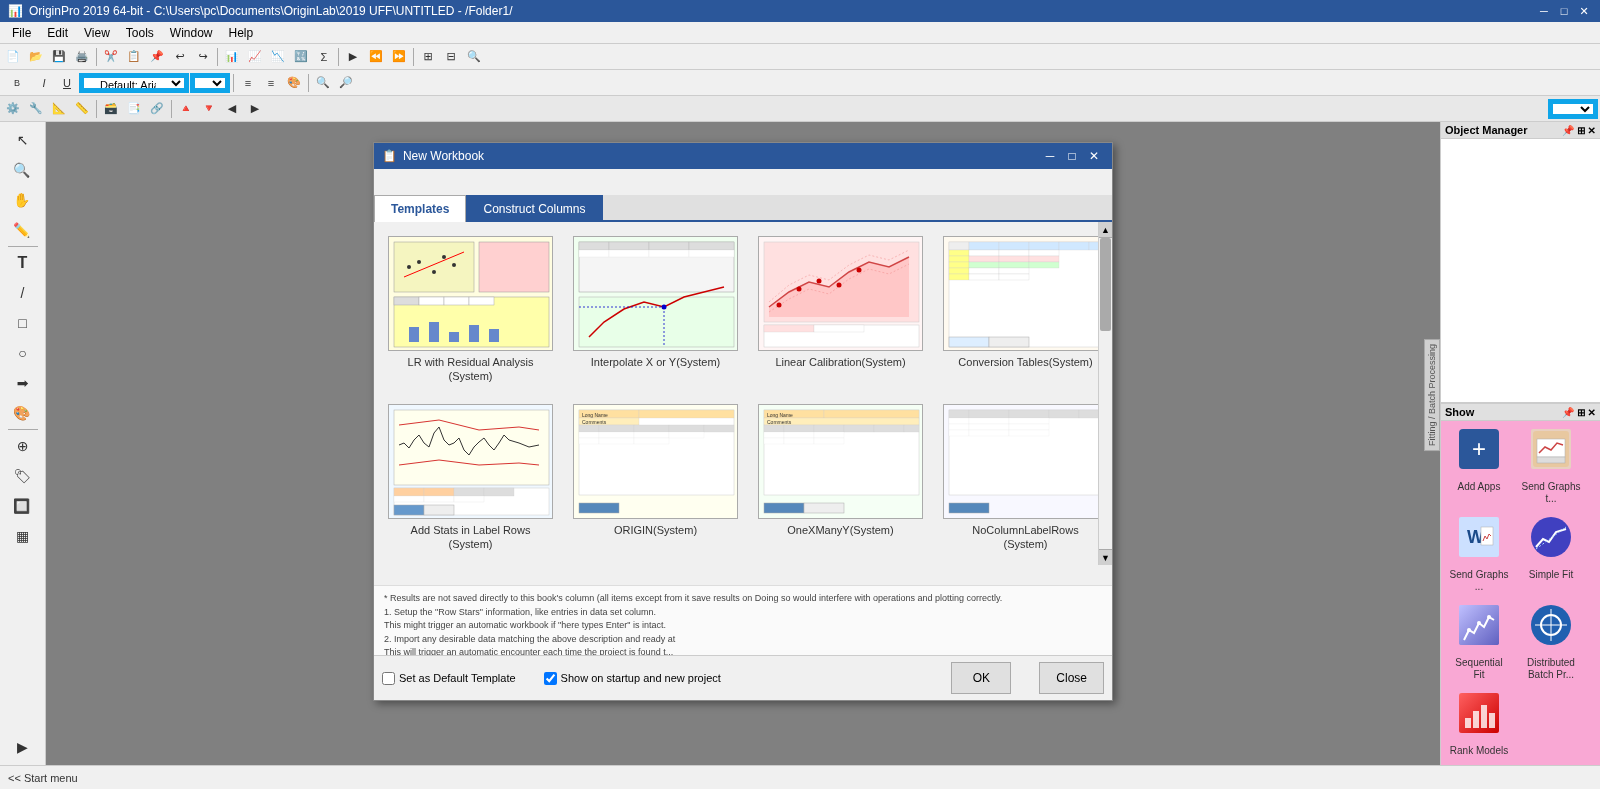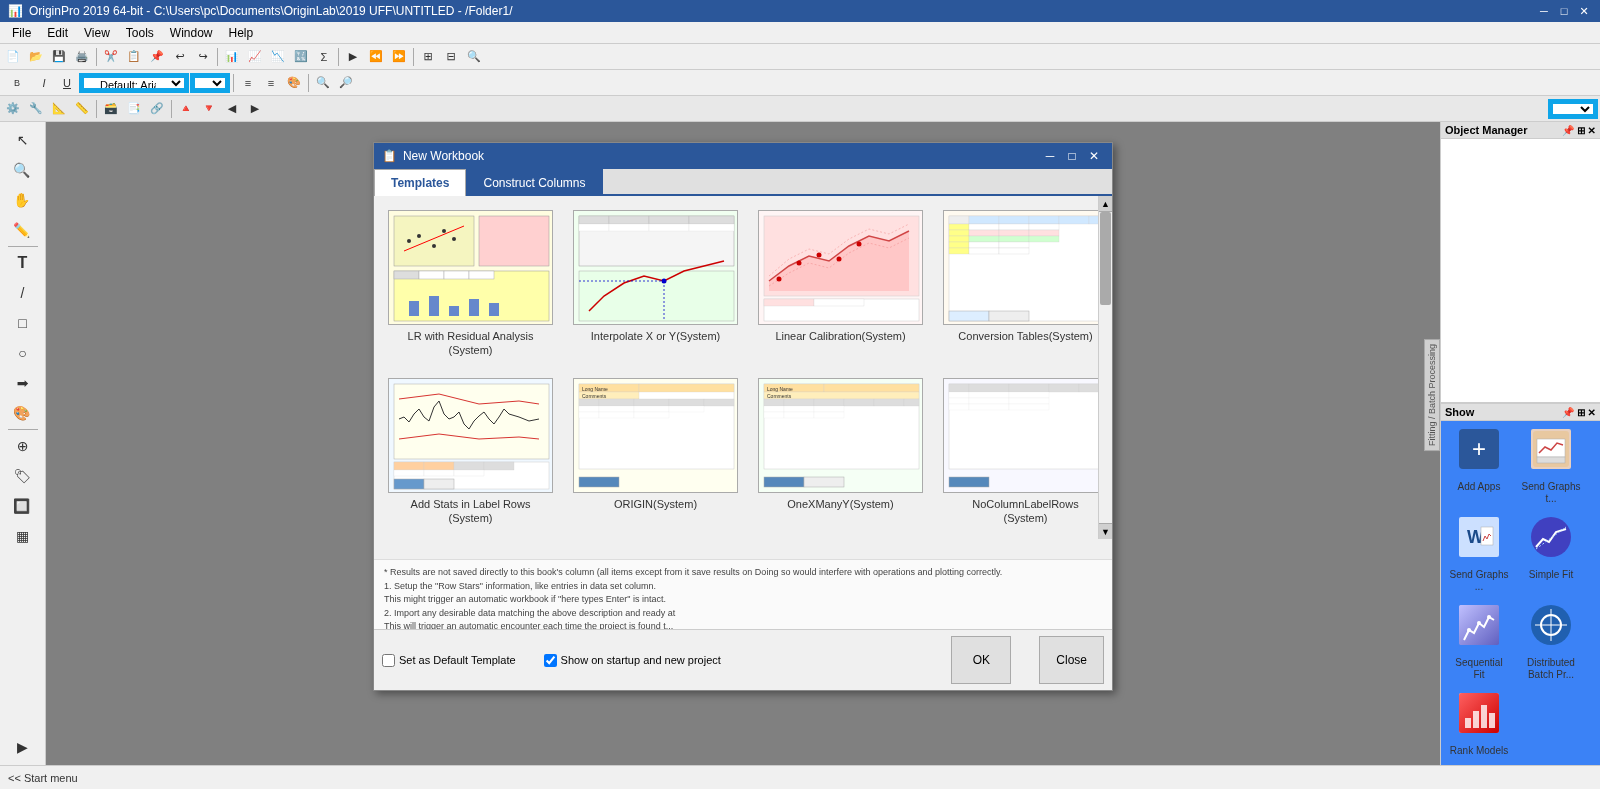--- a/index.html
+++ b/index.html
@@ -22,60 +22,60 @@
     .tb-dropdown { height: 20px; font-size: 11px; border: 5px solid #0ea5e9; background: white; padding: 0 12px; }
 
     
     #main-layout { display: flex; height: calc(789px - 22px - 22px - 26px - 26px - 26px - 24px); }
 
     
     #left-sidebar { width: 46px; background: #f0f0f0; border-right: 1px solid #ccc; display: flex; flex-direction: column; align-items: center; padding: 4px 0; gap: 2px; overflow: hidden; }
     .side-tool { width: 34px; height: 28px; background: transparent; border: 1px solid transparent; cursor: pointer; display: flex; align-items: center; justify-content: center; font-size: 14px; color: #333; }
 
     
-    #right-panel { width: 160px; background: #3b82f6; border-left: 1px solid #ccc; display: flex; flex-direction: column; }
+    #right-panel { width: 160px; background: #f9a8d4; border-left: 1px solid #ccc; display: flex; flex-direction: column; }
     #object-manager-header { background: #e0e0e0; border-bottom: 1px solid #ccc; padding: 2px 4px; font-size: 11px; font-weight: bold; display: flex; align-items: center; justify-content: space-between; }
     #object-manager-body { flex: 1; background: white; }
     #apps-panel-header { background: #e0e0e0; border-top: 1px solid #ccc; border-bottom: 1px solid #ccc; padding: 2px 4px; font-size: 11px; font-weight: bold; display: flex; align-items: center; justify-content: space-between; }
     #apps-grid { padding: 4px; display: flex; flex-wrap: wrap; gap: 4px; overflow-y: auto; }
     .app-item { width: 68px; display: flex; flex-direction: column; align-items: center; gap: 2px; cursor: pointer; padding: 4px; }
     .app-icon { width: 40px; height: 40px; display: flex; align-items: center; justify-content: center; }
     .app-label { font-size: 10px; text-align: center; color: #333; line-height: 1.2; margin-top: 10px; }
 
     
     #workspace { flex: 1; background: #808080; position: relative; overflow: hidden; }
 
     
     #dialog-overlay { position: absolute; top: 0; left: 0; right: 0; bottom: 0; display: flex; align-items: flex-start; justify-content: center; padding-top: 20px; }
     #dialog { background: #f0f0f0; border: 1px solid #888; box-shadow: 3px 3px 8px rgba(0,0,0,0.4); width: 740px; min-height: 540px; display: flex; flex-direction: column; }
     #dialog-titlebar { background: #2b579a; color: white; padding: 4px 8px; display: flex; align-items: center; justify-content: space-between; font-size: 12px; }
     #dialog-titlebar-left { display: flex; align-items: center; gap: 6px; }
     .dialog-ctrl-btn { background: transparent; border: none; color: white; cursor: pointer; font-size: 12px; width: 20px; height: 18px; display: flex; align-items: center; justify-content: center; }
 
     
-    #dialog-tabs { display: flex; background: #e0e0e0; border-bottom: 2px solid #2b579a; }
+    #dialog-tabs { display: flex; background: #e0e0e0; border-bottom: 2px solid #2b579a; margin-top: 26px; }
     .dialog-tab { padding: 6px 16px; font-size: 12px; cursor: pointer; border: 1px solid transparent; border-bottom: none; margin-bottom: -2px; }
     .dialog-tab.active { background: white; border-color: #aaa; border-bottom-color: white; color: #2b579a; font-weight: bold; }
     .dialog-tab.construct { background: #2b579a; color: white; border-color: #2b579a; }
 
     
     #dialog-content { flex: 1; display: flex; flex-direction: column; }
     #templates-grid-area { flex: 1; overflow-y: auto; padding: 8px; display: grid; grid-template-columns: repeat(4, 1fr); gap: 8px; position: relative; }
     .template-item { display: flex; flex-direction: column; align-items: center; gap: 4px; cursor: pointer; padding: 4px; border: 2px solid transparent; }
     .template-thumb { width: 165px; height: 115px; border: 1px solid #aaa; overflow: hidden; position: relative; background: #fff; }
     .template-label { font-size: 11px; text-align: center; color: #333; line-height: 1.3; }
 
     
     #description-area { height: 70px; border-top: 1px solid #ccc; padding: 6px 8px; font-size: 10px; color: #444; overflow: hidden; background: #fafafa; line-height: 1.5; margin-top: 20px; }
 
     
     #dialog-footer { padding: 6px 8px; border-top: 1px solid #ccc; display: flex; align-items: center; gap: 28px; background: #f0f0f0; }
     .footer-check { display: flex; align-items: center; gap: 4px; font-size: 11px; cursor: pointer; }
     .footer-spacer { flex: 1; }
-    .footer-btn { padding: 16px 16px; font-size: 12px; border: 1px solid #aaa; background: #e0e0e0; cursor: pointer; min-width: 60px; text-align: center; }
+    .footer-btn { padding: 8px 16px; font-size: 12px; border: 1px solid #aaa; background: #e0e0e0; cursor: pointer; min-width: 60px; text-align: center; }
     .footer-btn.primary { background: #e0e0e0; }
 
     
     #statusbar { height: 24px; background: #f0f0f0; border-top: 1px solid #ccc; display: flex; align-items: center; padding: 0 8px; font-size: 11px; color: #333; }
 
     
     .thumb-lr { background: linear-gradient(135deg, #fffde0 0%, #fffde0 100%); }
     .thumb-lc { background: #fff0f0; }
     .thumb-interp { background: #f0fff0; }
     .thumb-conv { background: #fff8e0; }

